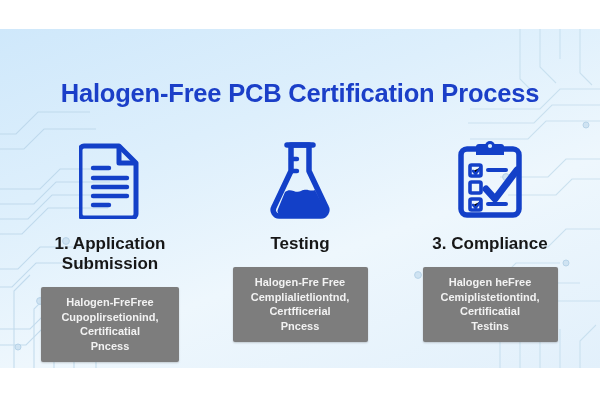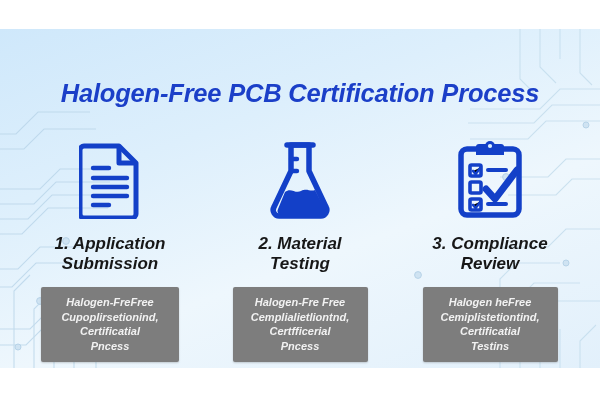--- a/index.html
+++ b/index.html
@@ -7,21 +7,20 @@
     padding: 0;
     background: #ffffff;
   }
   #canvas {
     position: relative;
     width: 600px;
     height: 402px;
     overflow: hidden;
     background: #a21caf;
     font-family: "Liberation Sans", sans-serif;
-    font-style: italic;
   }
   
   .panel {
     position: absolute;
     left: 0;
     top: 29px;
     width: 600px;
     height: 339px;
     background: linear-gradient(160deg, #cfe8fb 0%, #ddeffc 32%, #eef7fd 62%, #e2f0fb 100%);
     overflow: hidden;
@@ -199,21 +198,20 @@
         <div class="icon-wrap">
           <svg width="66" height="80" viewBox="0 0 66 80" xmlns="http://www.w3.org/2000/svg">
             <path d="M24 5 h18 v26 l17 36 a6 6 0 0 1 -5.5 9 h-41 a6 6 0 0 1 -5.5 -9 l17 -36 z" fill="none" stroke="#1340c8" stroke-width="5.5" stroke-linejoin="round"></path>
             <path d="M18 52 c6 -5 10 2 16 -1 c6 -3 9 1 14 -1 l10 19 a4 4 0 0 1 -3.5 6 h-40 a4 4 0 0 1 -3.5 -6 z" fill="#1340c8"></path>
             <line x1="24" y1="19" x2="30" y2="19" stroke="#1340c8" stroke-width="4.4" stroke-linecap="round"></line>
             <line x1="24" y1="31" x2="30" y2="31" stroke="#1340c8" stroke-width="4.4" stroke-linecap="round"></line>
             <line x1="20" y1="5" x2="46" y2="5" stroke="#1340c8" stroke-width="5.5" stroke-linecap="round"></line>
           </svg>
         </div>
         <div class="step-label">
-          <div>2. Material</div>
           <div>Testing</div>
         </div>
         <div class="desc-box">
           <div class="desc-line">Halogen-Fre Free</div>
           <div class="desc-line">Cemplialietliontnd,</div>
           <div class="desc-line">Certfficerial</div>
           <div class="desc-line">Pncess</div>
         </div>
       </div>
 
@@ -236,21 +234,20 @@
             </g>
             <g stroke="#1340c8" stroke-width="4" stroke-linecap="round">
               <line x1="32" y1="30" x2="50" y2="30"></line>
               <line x1="32" y1="64" x2="50" y2="64"></line>
             </g>
             <path d="M30 49 l9 10 l22 -29" fill="none" stroke="#1340c8" stroke-width="7" stroke-linecap="round" stroke-linejoin="round"></path>
           </svg>
         </div>
         <div class="step-label">
           <div>3. Compliance</div>
-          <div>Review</div>
         </div>
         <div class="desc-box">
           <div class="desc-line">Halogen heFree</div>
           <div class="desc-line">Cemiplistetiontind,</div>
           <div class="desc-line">Certificatial</div>
           <div class="desc-line">Testins</div>
         </div>
       </div>
 
     </div>

